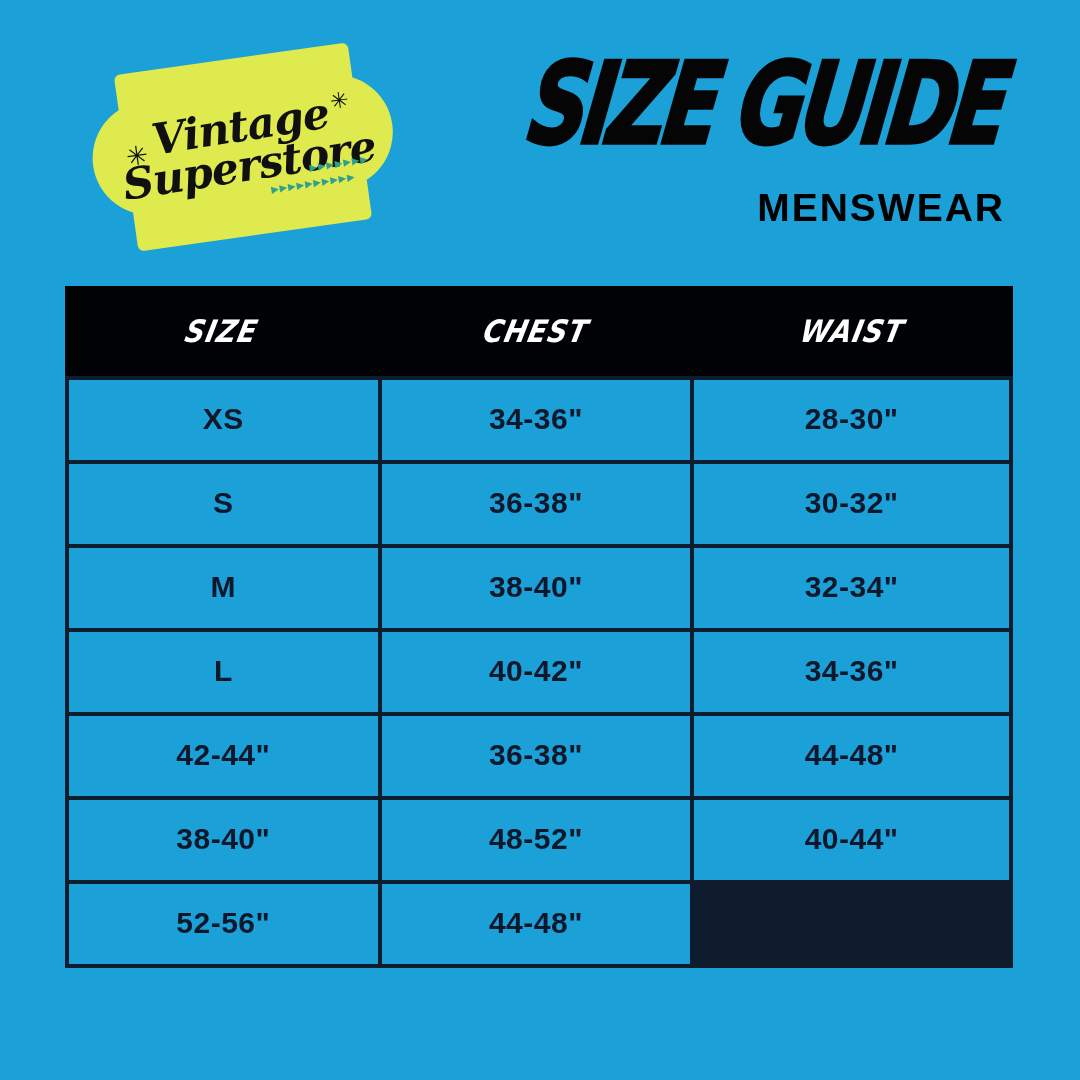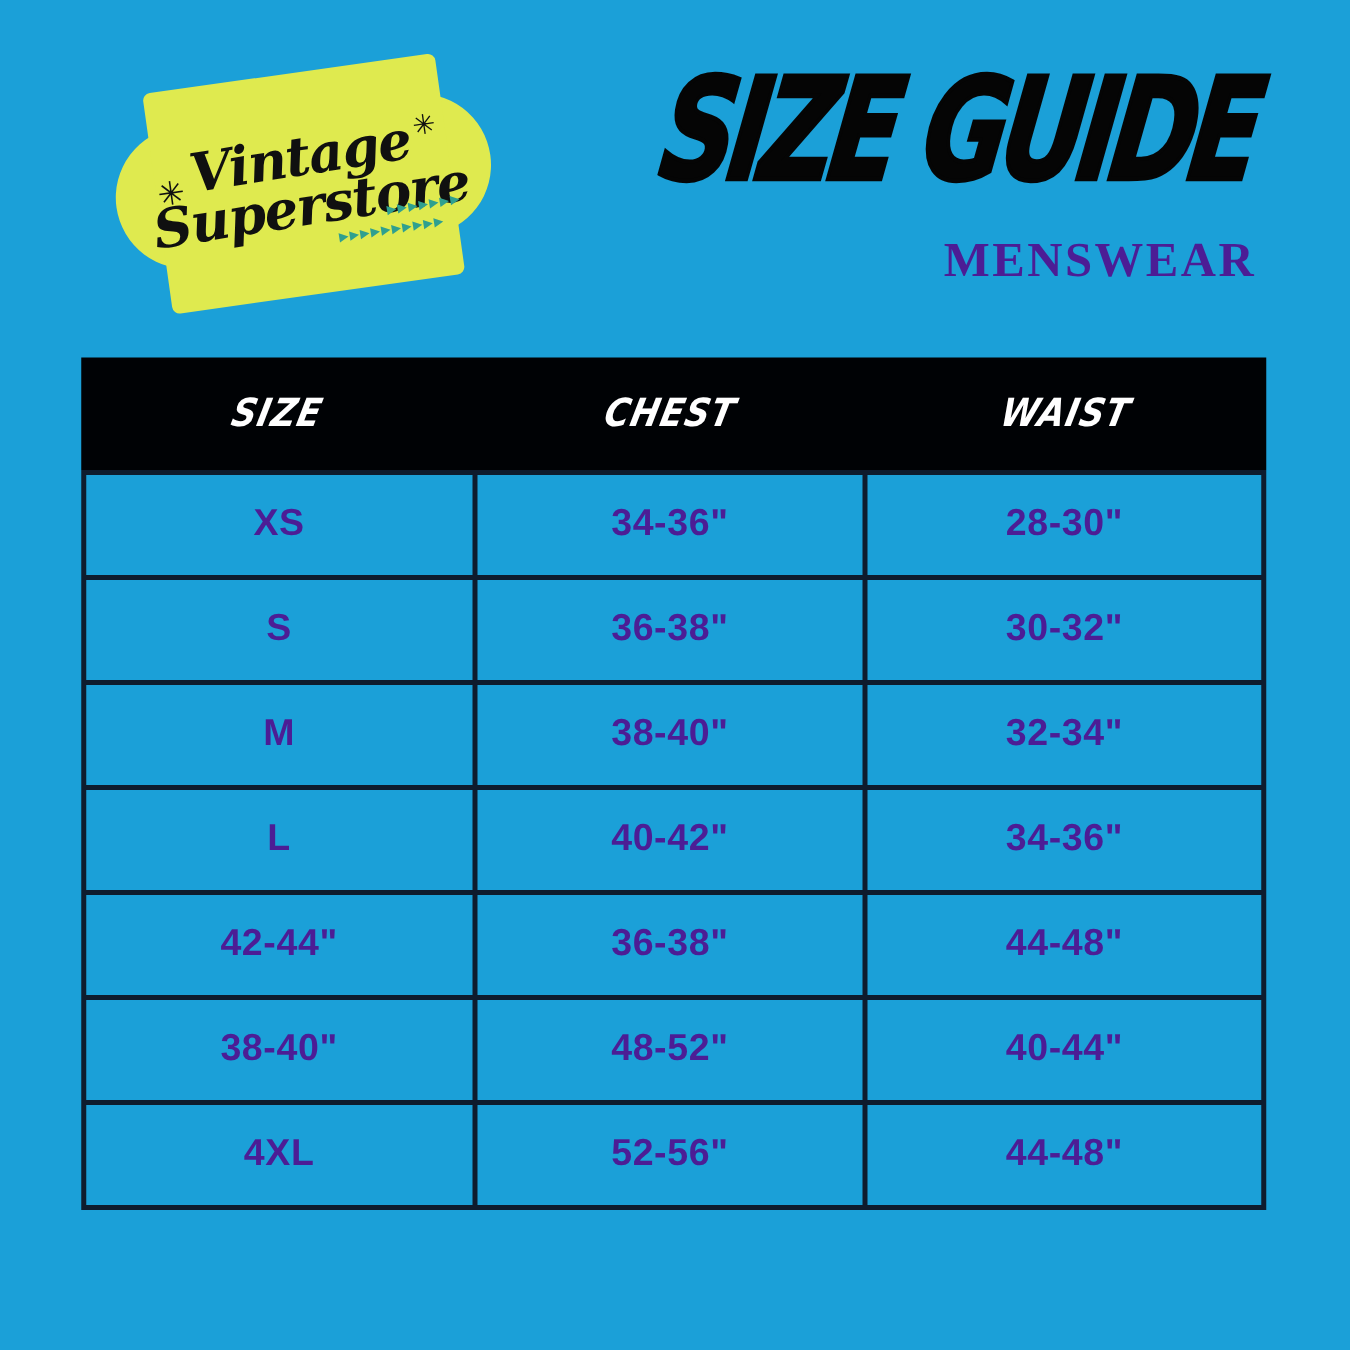--- a/index.html
+++ b/index.html
@@ -52,22 +52,22 @@
   }
   .main-title{
     margin:0;display:inline-block;
     font-family:"DejaVu Sans", sans-serif;font-weight:bold;font-style:italic;
     font-size:96px;letter-spacing:-6px;white-space:nowrap;
     transform:skewX(-8deg) scaleX(0.86) scaleY(1.18);transform-origin:100% 50%;
     -webkit-text-stroke:3px #050505;
   }
   .subtitle{
     margin-top:26px;
-    font-family:Liberation Serif, serif;font-weight:bold;
-    font-size:39px;letter-spacing:2px;color:#4c1d95;
+    font-family:Liberation Sans, sans-serif;font-weight:bold;
+    font-size:39px;letter-spacing:2px;color:#000000;
   }
 
   
   .size-table{position:absolute;left:65px;top:286px;width:948px;}
   .thead{
     display:grid;grid-template-columns:1fr 1fr 1.02fr;height:90px;
     background:#000205;align-items:center;
   }
   .th{
     text-align:center;color:#ffffff;
@@ -75,21 +75,21 @@
     font-size:31px;letter-spacing:1px;
   }
   .th span{display:inline-block;transform:skewX(-12deg) scaleX(0.88);}
   .tbody{
     display:grid;grid-template-columns:1fr 1fr 1.02fr;
     grid-auto-rows:80px;gap:4px;padding:4px;background:#0E1C2E;
   }
   .cell{
     background:#1BA0D8;display:flex;align-items:center;justify-content:center;
     padding-bottom:2px;box-sizing:border-box;
-    color:#4c1d95;font-family:"Liberation Sans", sans-serif;font-weight:bold;
+    color:#0f172a;font-family:"Liberation Sans", sans-serif;font-weight:bold;
     font-size:30px;letter-spacing:0.5px;text-align:right;
   }
 </style>
 </head>
 <body>
 
 <div class="canvas">
 
   <div class="badge">
     <div class="badge-pill"></div>
@@ -134,19 +134,18 @@
 
       <div class="cell">42-44"</div>
       <div class="cell">36-38"</div>
 
       <div class="cell">44-48"</div>
       <div class="cell">38-40"</div>
 
       <div class="cell">48-52"</div>
       <div class="cell">40-44"</div>
 
-      <div class="cell">4XL</div>
       <div class="cell">52-56"</div>
       <div class="cell">44-48"</div>
     </div>
   </div>
 
 </div>
 
 </body></html>

